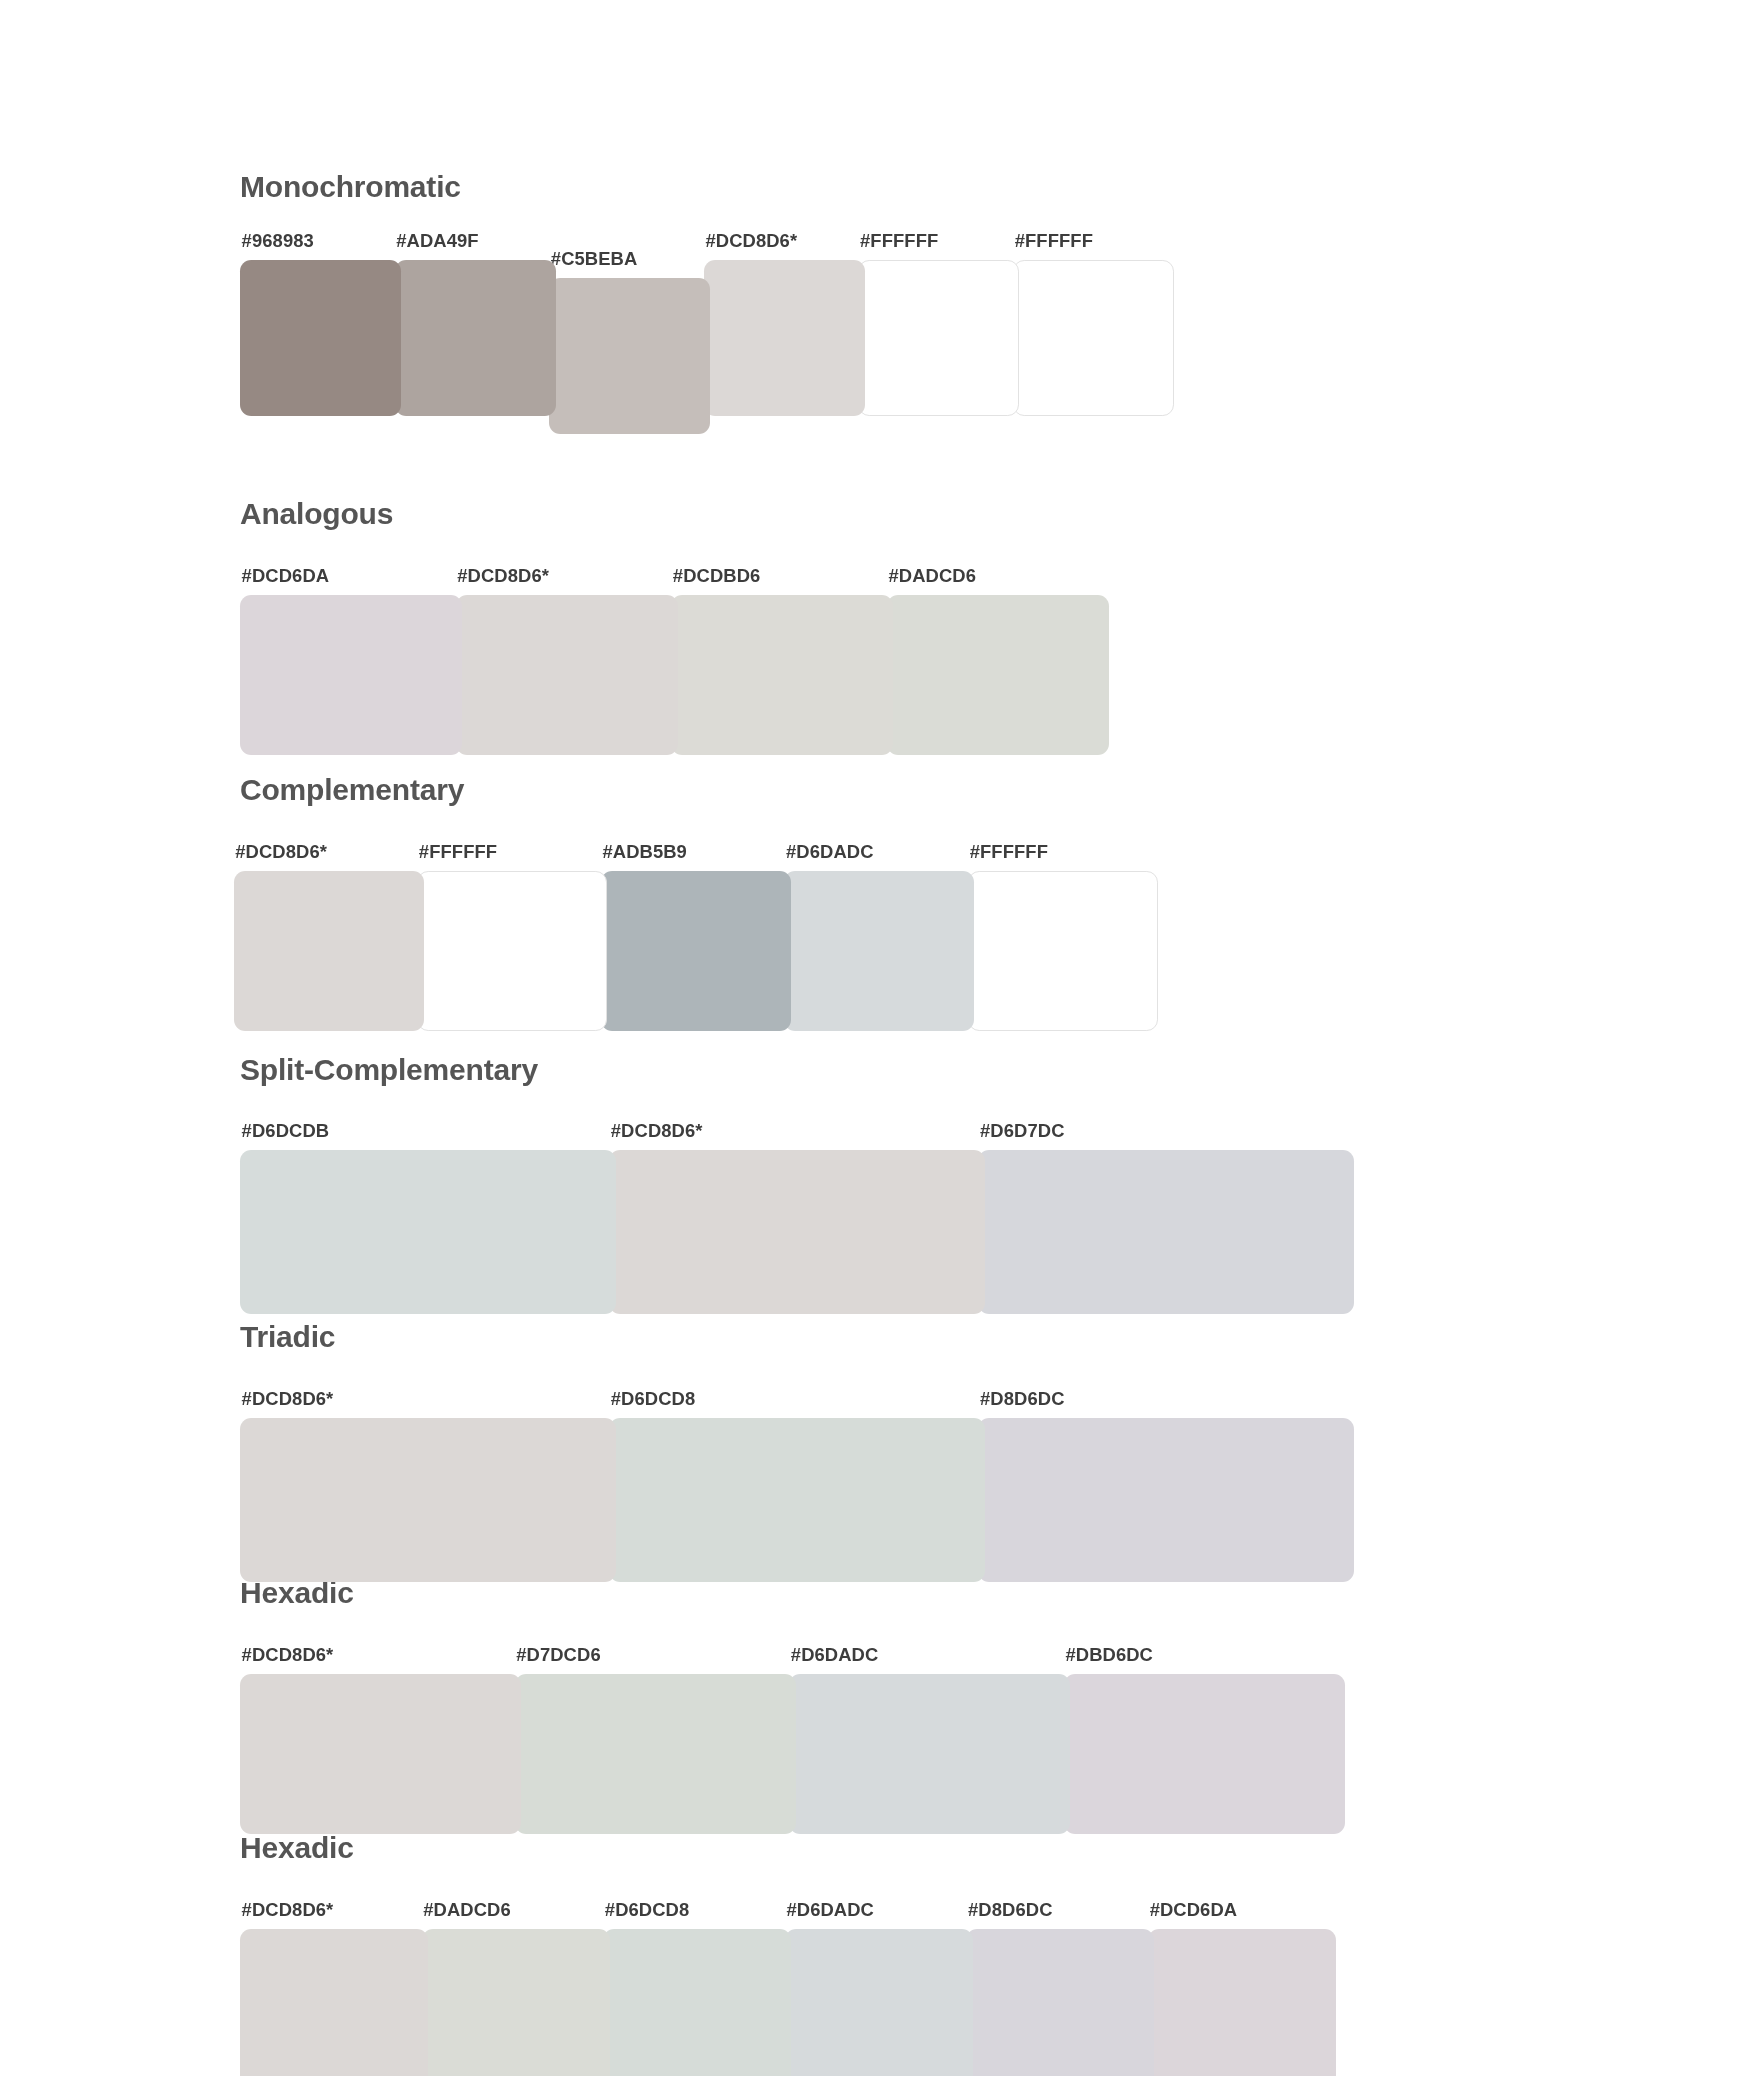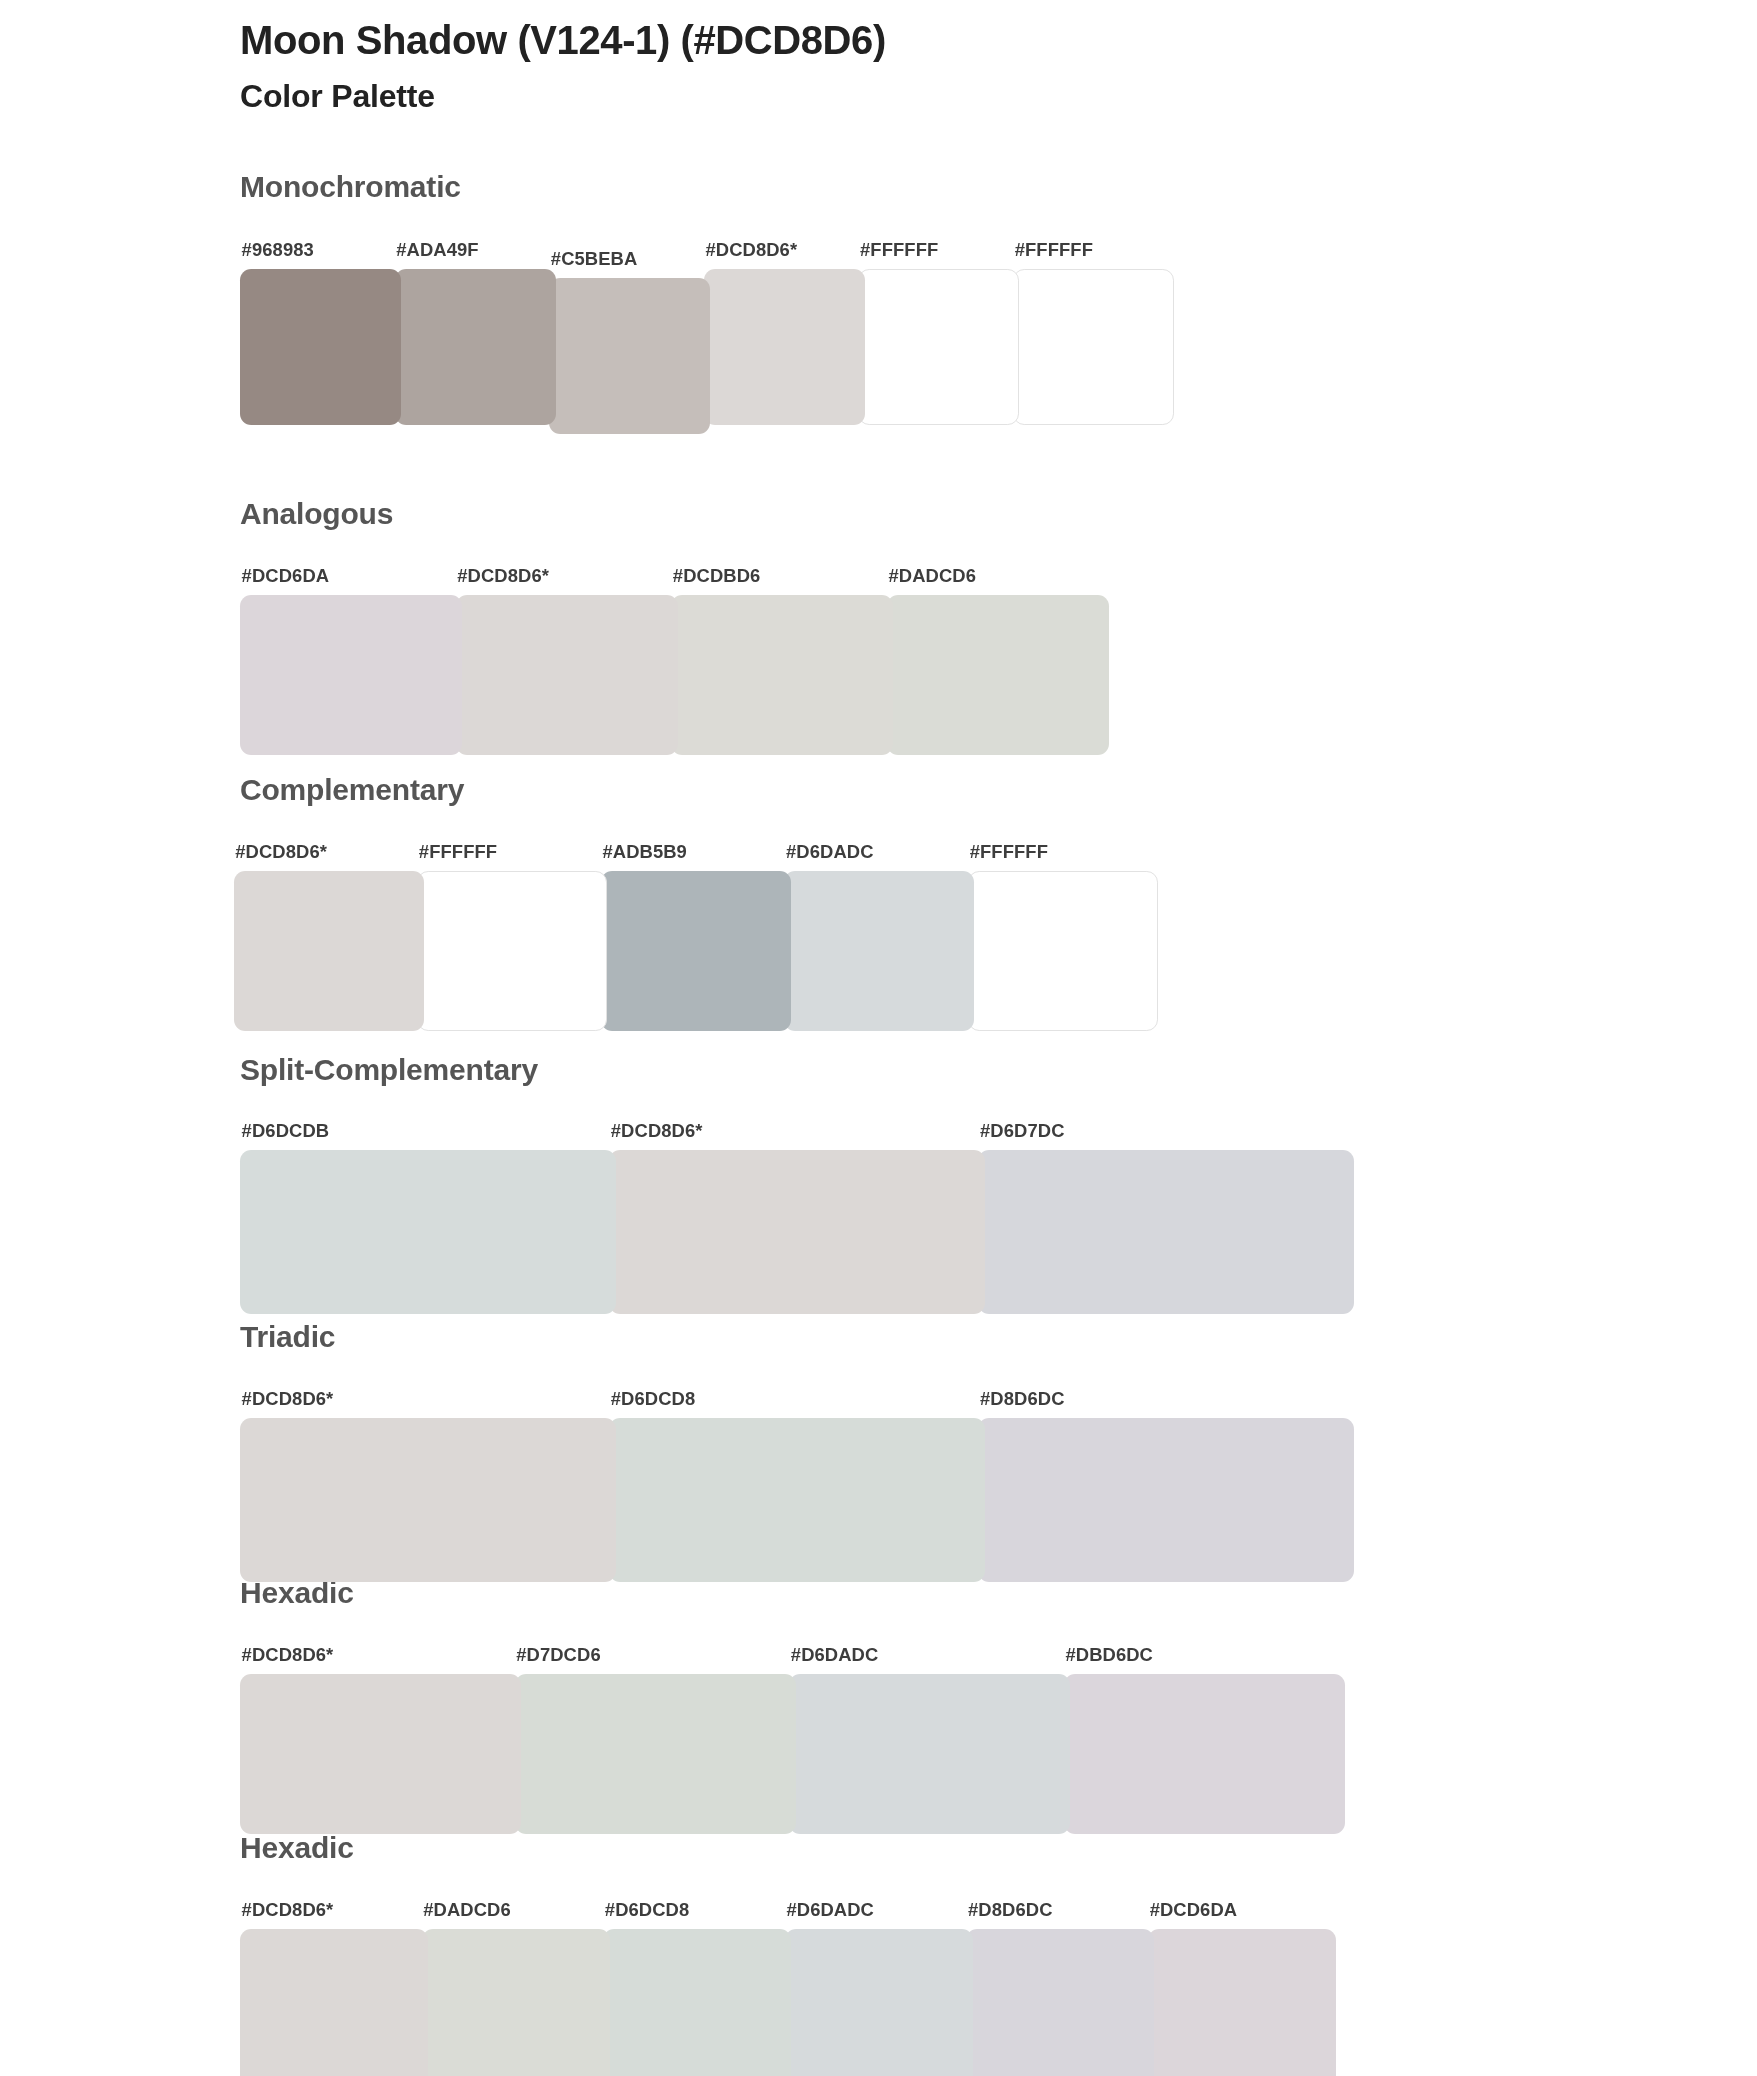--- a/index.html
+++ b/index.html
@@ -67,21 +67,21 @@
     color: #555555;
     letter-spacing: -0.2px;
     line-height: 1;
     margin: 0;
     white-space: nowrap;
   }
   .swatch-row {
     position: absolute;
     left: 240px;
     display: flex;
-    align-items: center;
+    align-items: flex-start;
   }
   .swatch-col {
     position: relative;
     box-sizing: border-box;
   }
   .swatch-label {
     font-size: 18.4px;
     font-weight: bold;
     color: #3d3d3d;
     line-height: 1;
@@ -107,24 +107,20 @@
     color: #b0b0b0;
     letter-spacing: 0.2px;
     white-space: nowrap;
   }
 </style>
 </head>
 <body>
 
 <div class="page">
 
-  <div class="header">
-    <h1 class="page-title">Moon Shadow (V124-1) (#DCD8D6)</h1>
-    <h2 class="page-subtitle">Color Palette</h2>
-  </div>
 
   <div class="sections">
       <div class="section">
         <div class="section-heading" style="top: 0px;">Monochromatic</div>
         <div class="swatch-row" style="top: 60px; width: 1086px;">
           <div class="swatch-col" style="width: 161px; z-index: 7;">
             <div class="swatch-label">#968983</div>
             <div class="swatch-chip" style="background: rgb(150, 137, 131); height: 156px;"></div>
           </div>
           <div class="swatch-col" style="width: 161px; margin-left: -6.4px; z-index: 6;">

